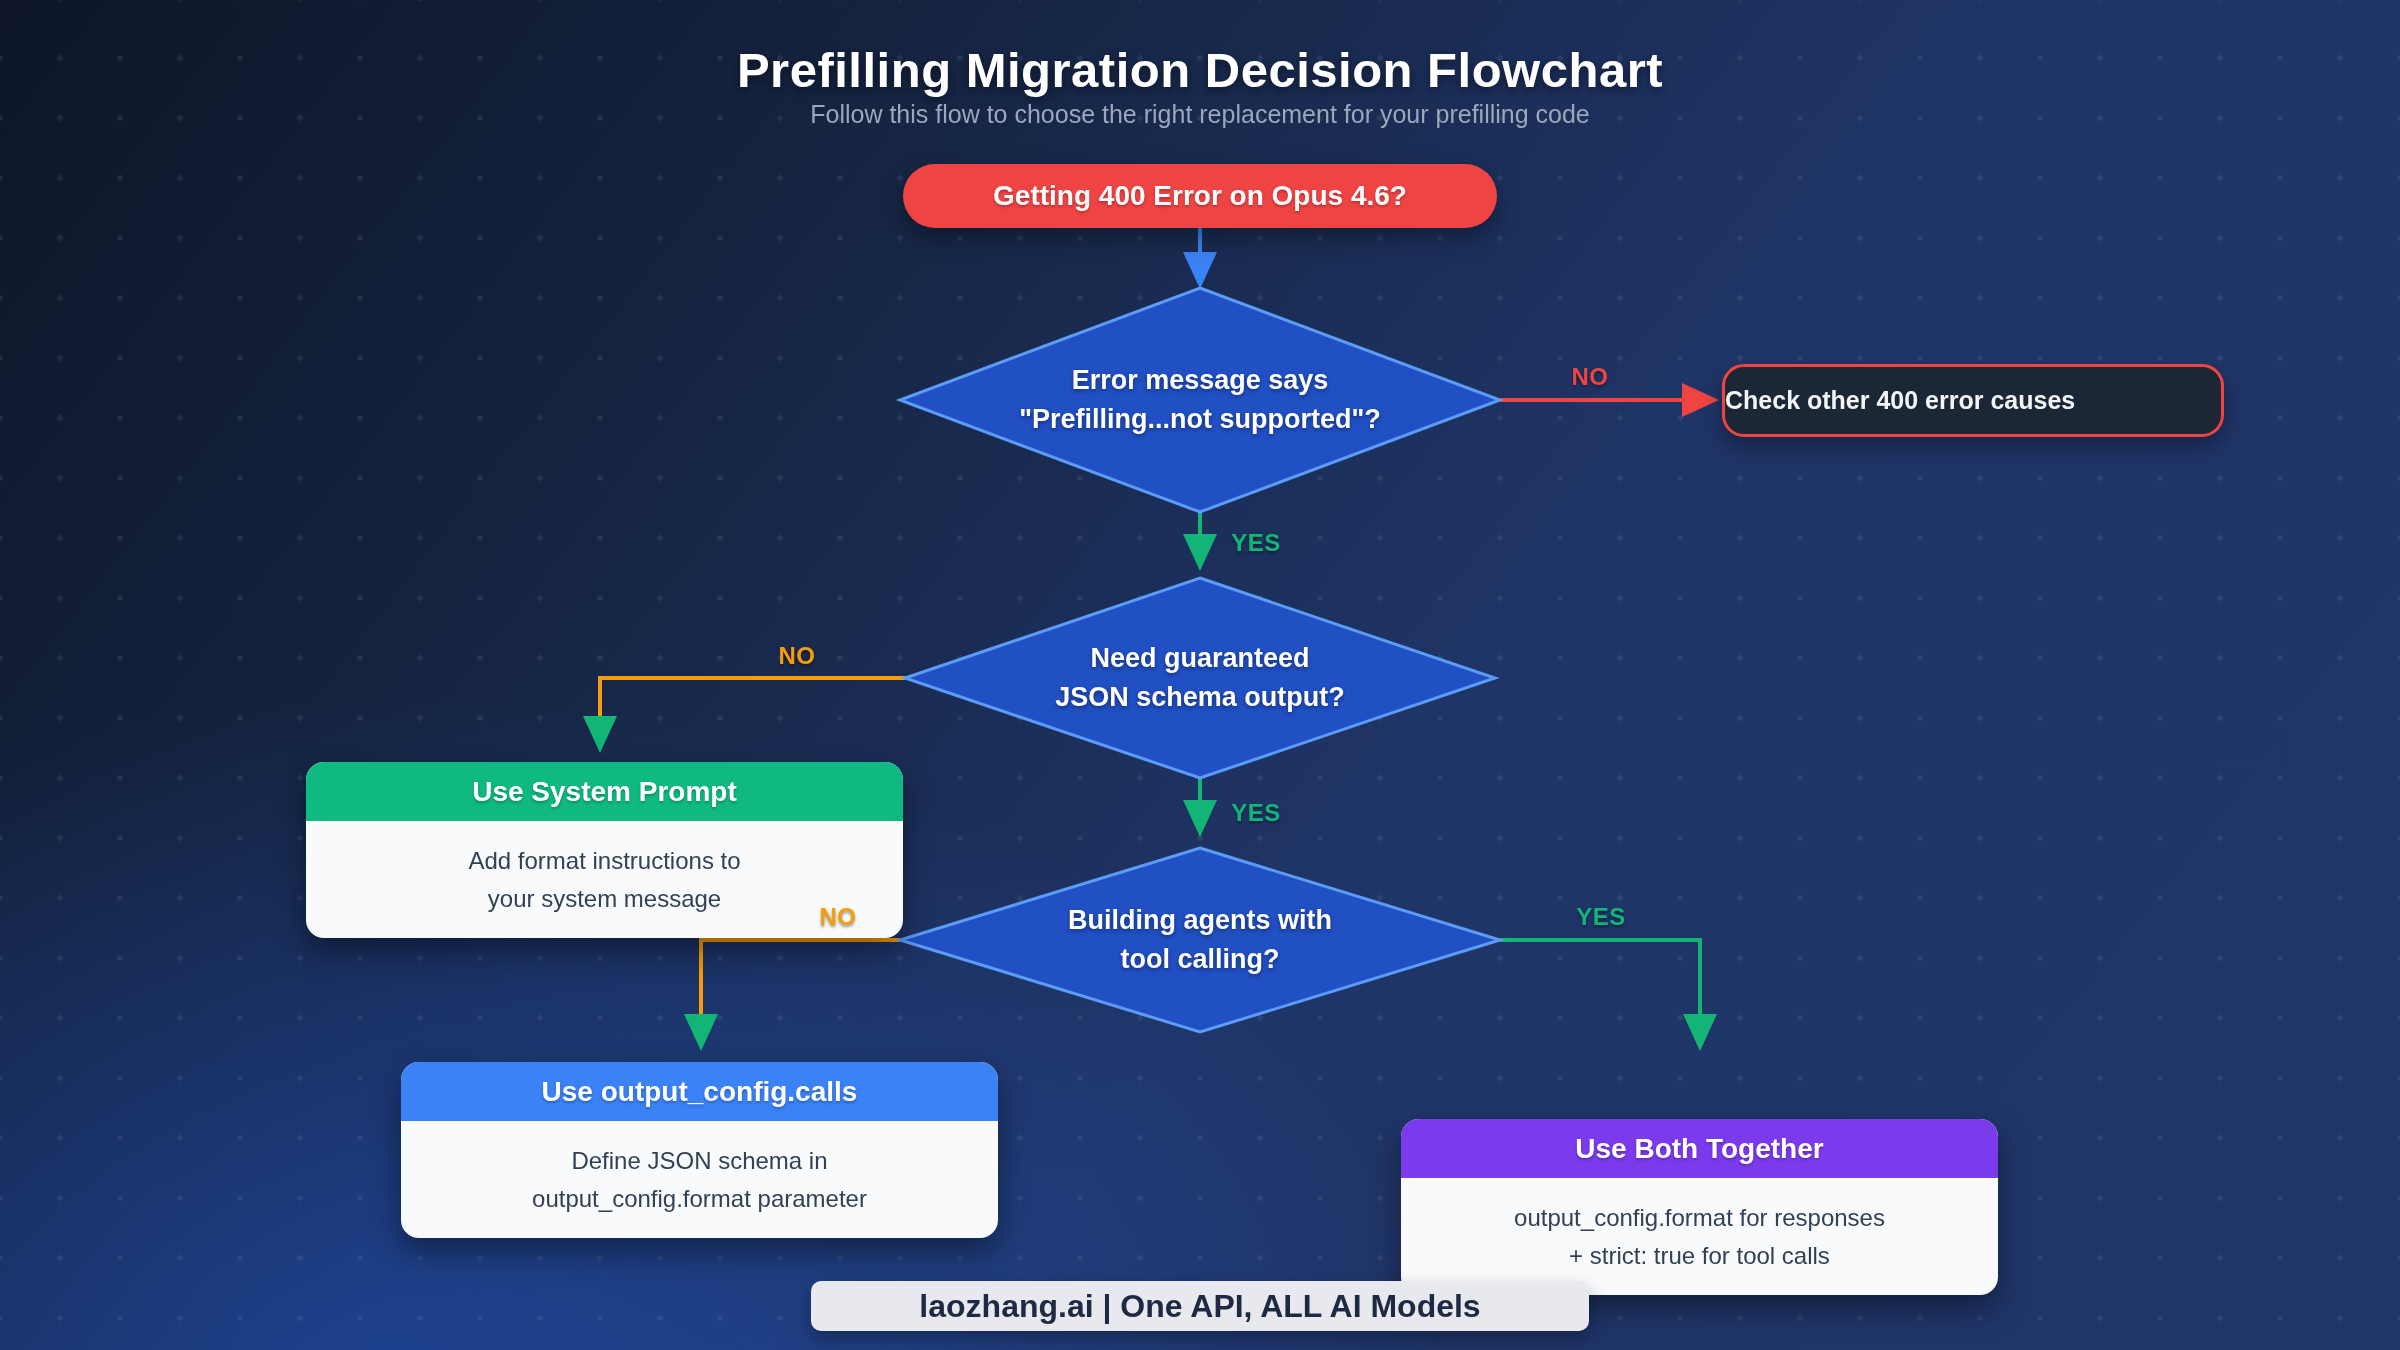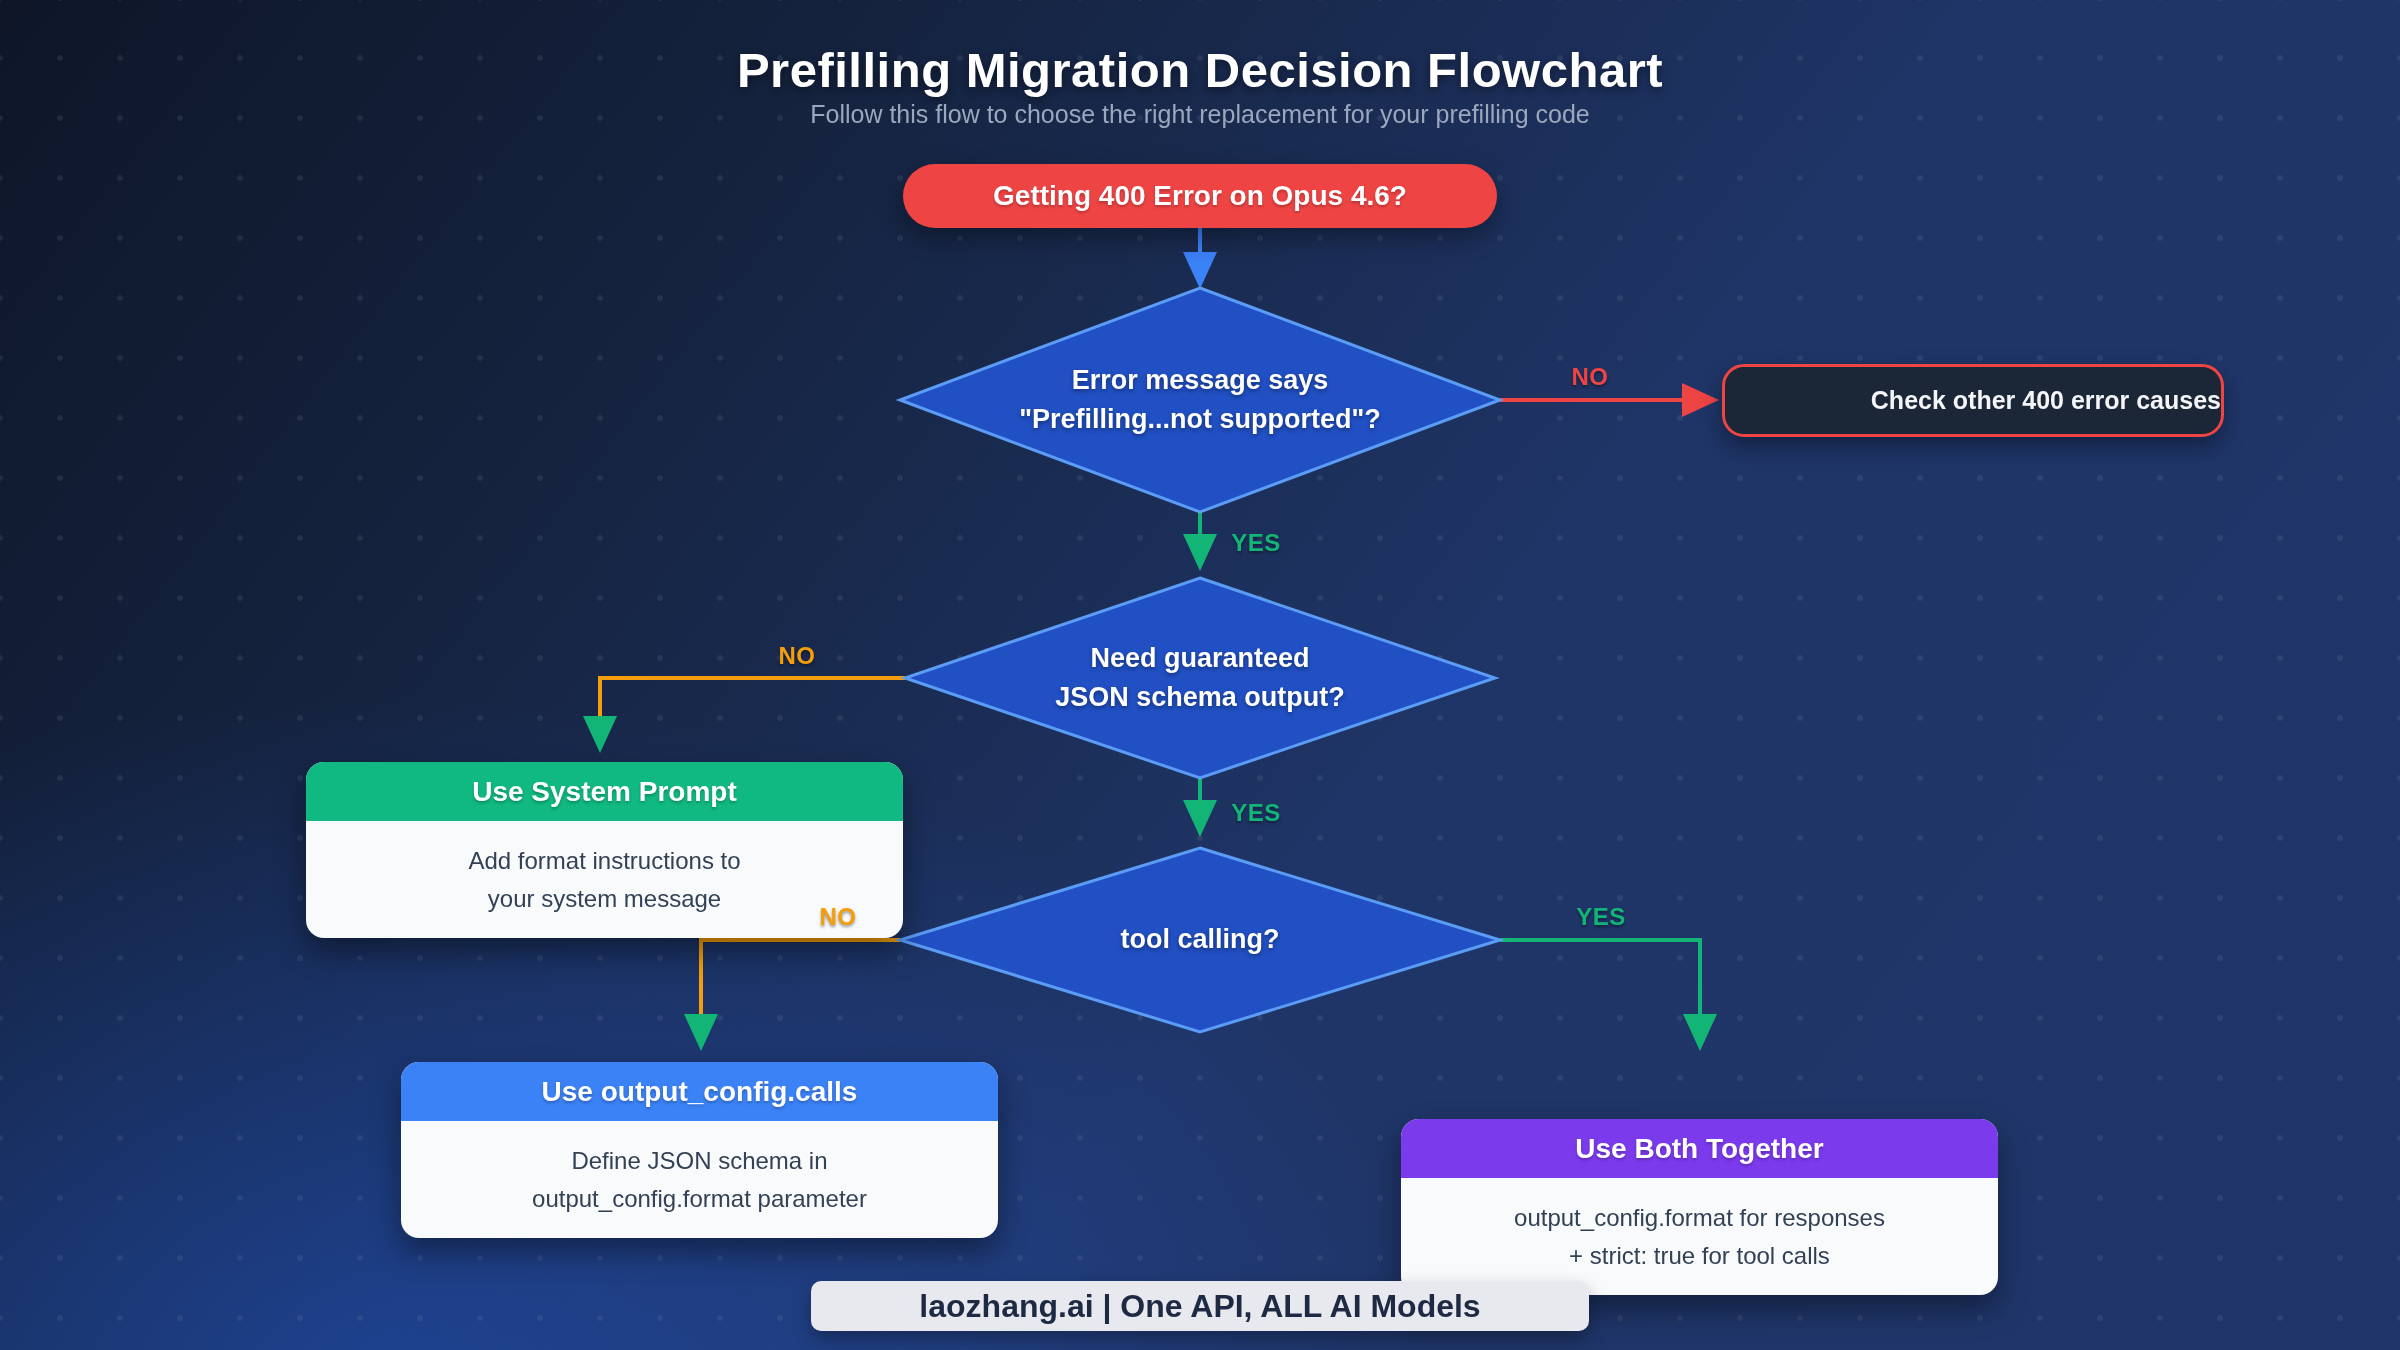--- a/index.html
+++ b/index.html
@@ -56,21 +56,21 @@
     font-size: 27px; font-weight: 700; line-height: 1.45;
     text-shadow: 0 2px 4px rgba(0,0,0,0.4);
   }
   .d1 { left: 1200px; top: 400px; text-align: center; }
   .d2 { left: 1200px; top: 678px; }
   .d3 { left: 1200px; top: 940px; }
 
   .error-box {
     position: absolute; left: 1722px; top: 364px; width: 502px; height: 73px;
     background: #1b2736; border: 3px solid #ef4444; border-radius: 22px;
-    display: flex; align-items: center; justify-content: flex-end;
+    display: flex; align-items: center; justify-content: flex-start;
     color: #f3f5f8; font-size: 25px; font-weight: 700;
     box-shadow: 0 10px 22px rgba(0,0,0,0.35);
   }
 
   .edge-label {
     position: absolute; transform: translate(-50%, -50%);
     font-size: 24px; font-weight: 800; letter-spacing: 0.5px;
     text-shadow: 0 2px 3px rgba(0,0,0,0.4);
   }
   .lbl-red { color: #ef4444; }
@@ -188,20 +188,21 @@
 
   <div class="card card-system">
     <div class="card-header">Use System Prompt</div>
     <div class="card-body">
       <div>Add format instructions to</div>
       <div>your system message</div>
     </div>
   </div>
 
   <div class="diamond-label d3">
+    <div>Building agents with</div>
     <div>tool calling?</div>
   </div>
 
   <div class="edge-label lbl-orange" style="left:838px; top:917px;">NO</div>
 
   <div class="edge-label lbl-green" style="left:1601px; top:917px;">YES</div>
 
   <div class="card card-output">
     <div class="card-header">Use output_config.calls</div>
     <div class="card-body">

